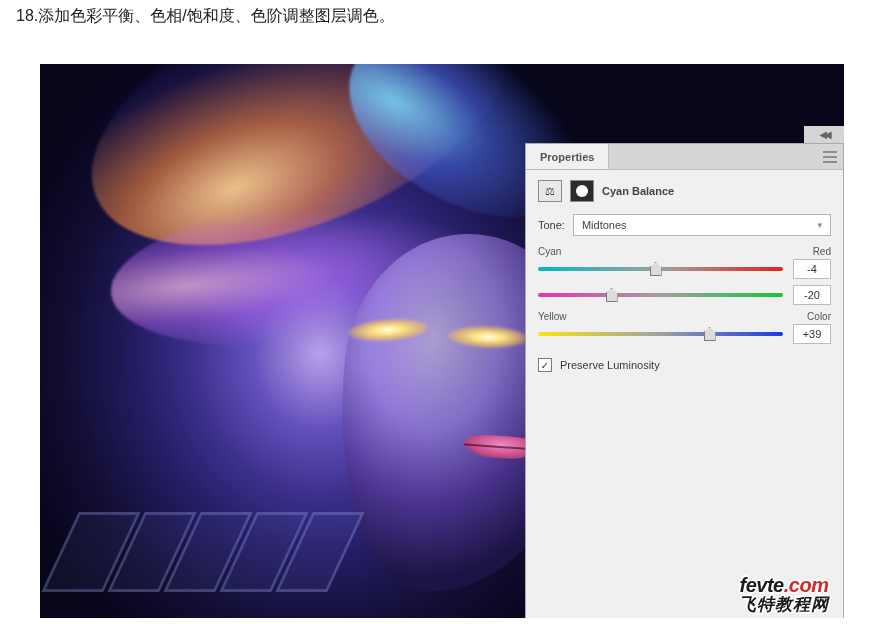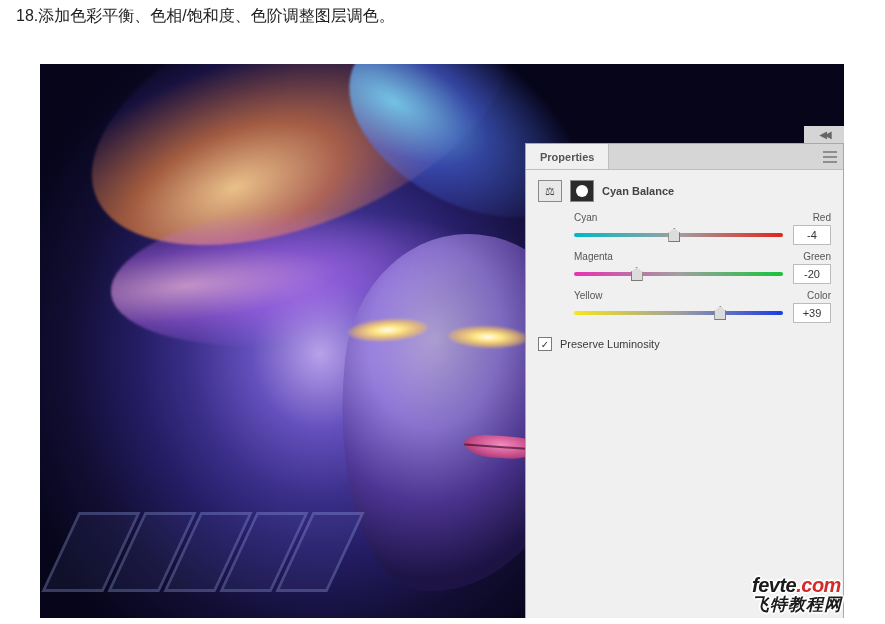--- a/index.html
+++ b/index.html
@@ -122,21 +122,21 @@
   .mask-icon { background:#2b2b2b; position:relative; }
   .mask-icon::after{ content:""; width:12px; height:12px; background:#fff; border-radius:50%; }
   .adj-title { font-weight:bold; color:#444; }
   .row { display:flex; align-items:center; padding:6px 12px; gap:8px; }
   .tone-select {
     flex:1; height:22px; background:#fff; border:1px solid #b5b5b5;
     display:flex; align-items:center; padding:0 8px; justify-content:space-between;
     color:#444;
   }
   .chev { font-size:9px; color:#888; }
-  .slider-block { padding:4px 12px 2px 12px;margin-left:36px; }
+  .slider-block { padding:4px 12px 2px 12px; }
   .slider-labels { display:flex; justify-content:space-between; font-size:10px; color:#555; margin-bottom:2px; }
   .slider-wrap { display:flex; align-items:center; gap:10px; }
   .track {
     position:relative; flex:1; height:4px; border-radius:2px;
   }
   .gr-cr { background: linear-gradient(90deg,#00b8c4,#a0a0a0 50%,#e2231a); }
   .gr-mg { background: linear-gradient(90deg,#e930b3,#a0a0a0 50%,#17c438); }
   .gr-yb { background: linear-gradient(90deg,#f7e618,#a0a0a0 50%,#1a3be6); }
   .thumb {
     position:absolute; top:-5px; width:12px; height:14px;
@@ -167,22 +167,22 @@
   }
   .wm span {
     display:block; width:52px; height:80px;
     border:3px solid rgba(170,190,255,0.25);
     background: rgba(110,120,200,0.1);
     transform: skewX(-25deg);
   }
   .wm span:nth-child(1){ width:62px; }
   
   .badge {
-    position:absolute; right:2px; bottom:2px;
-    text-align:left;
+    position:absolute; right:15px; bottom:2px;
+    text-align:center;
     font-weight:900;
     font-style:italic;
     text-shadow:
       -1px -1px 0 #fff, 1px -1px 0 #fff, -1px 1px 0 #fff, 1px 1px 0 #fff,
       -2px 0 0 #fff, 2px 0 0 #fff, 0 -2px 0 #fff, 0 2px 0 #fff;
   }
   .badge .b1 { font-size:20px; color:#1b1b1b; letter-spacing:-0.5px; }
   .badge .b1 .dot, .badge .b1 .com { color:#d42a2a; }
   .badge .b2 { font-size:17px; color:#1b1b1b; letter-spacing:1px; margin-top:-4px;}
 </style>
@@ -219,39 +219,42 @@
           </svg>
       </div>
     </div>
 
     <div class="adj-head">
       <div class="adj-icon">⚖</div>
       <div class="mask-icon"></div>
       <div class="adj-title">Cyan Balance</div>
     </div>
 
+    <div class="row">
+      <span>Tone:</span>
+      <div class="tone-select">
+        <span>Midtones</span>
+        <span class="chev">▾</span>
+      </div>
+    </div>
 
     <div class="slider-block">
       <div class="slider-labels">
         <span>Cyan</span>
         <span>Red</span>
       </div>
       <div class="slider-wrap">
         <div class="track gr-cr">
           <div class="thumb" style="left:calc(48% - 6px)"></div>
         </div>
         <div class="valbox">-4</div>
       </div>
     </div>
 
     <div class="slider-block">
-      <div class="slider-labels">
-        <span>Magenta</span>
-        <span>Green</span>
-      </div>
       <div class="slider-wrap">
         <div class="track gr-mg">
           <div class="thumb" style="left:calc(30% - 6px)"></div>
         </div>
         <div class="valbox">-20</div>
       </div>
     </div>
 
     <div class="slider-block">
       <div class="slider-labels">

